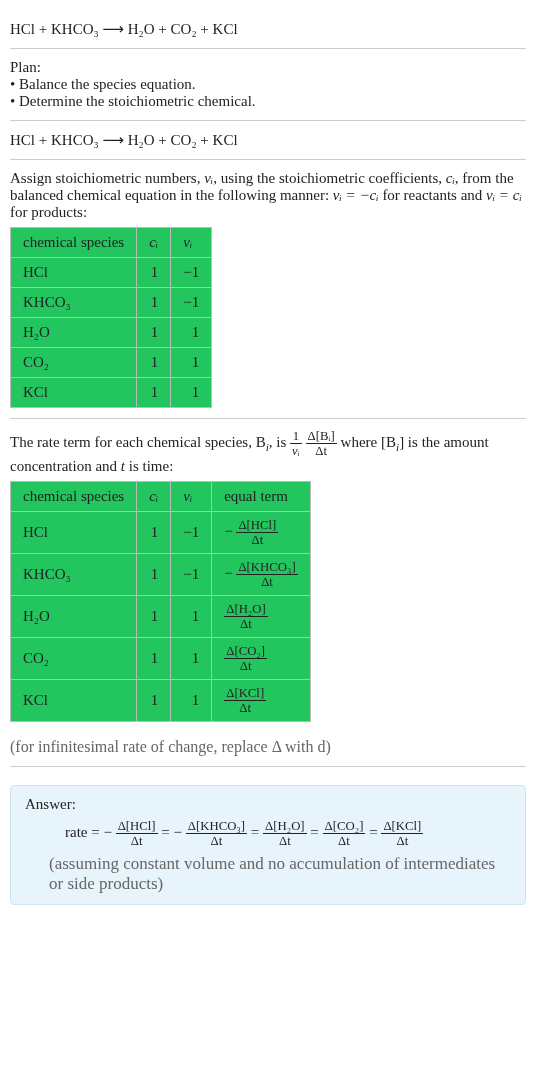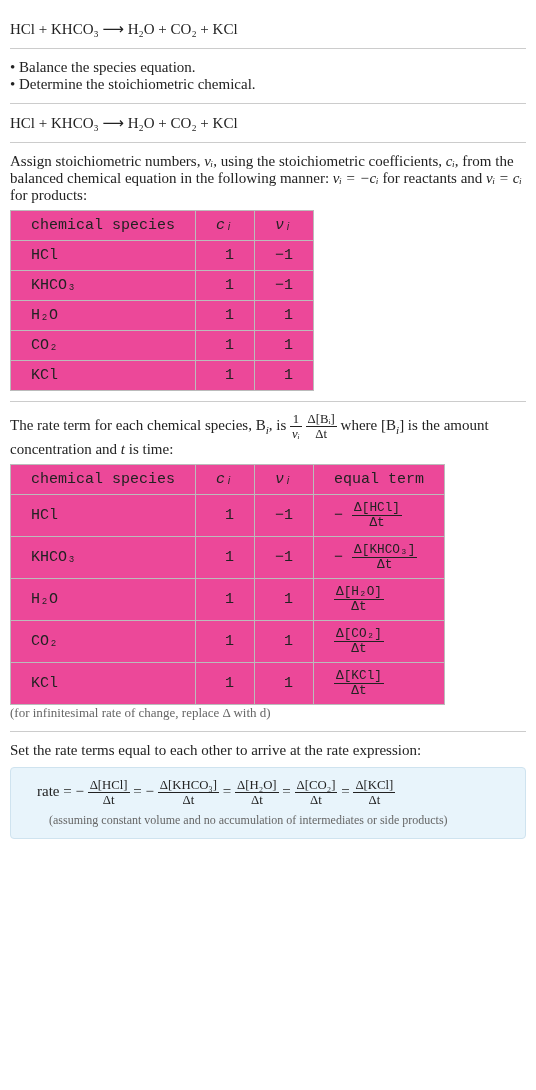--- a/index.html
+++ b/index.html
@@ -24,25 +24,24 @@
   sub {
     font-size: 0.75em;
     vertical-align: sub;
   }
   table.stoich {
     border-collapse: collapse;
     margin-top: 6px;
   }
   table.stoich td, table.stoich th {
     border: 1px solid #bbb;
-    padding: 6px 20px;
+    padding: 6px 12px;
     text-align: left;
     font-weight: normal;
-    background: #ec4899;
-    font-family: Liberation Mono, monospace;
+    background: #22c55e;
   }
   table.stoich td.num {
     text-align: right;
   }
   .frac {
     display: inline-block;
     text-align: center;
     vertical-align: middle;
     font-size: 0.85em;
     line-height: 1.1;
@@ -50,52 +49,53 @@
   .frac .top {
     display: block;
     border-bottom: 1px solid #222;
     padding: 0 2px;
   }
   .frac .bot {
     display: block;
     padding: 0 2px;
   }
   .note {
-    font-size: 13px;
+    font-size: 16px;
     color: #666;
-    margin-top: 0;
+    margin-top: 16px;
   }
   .answer-box {
     background: #e8f4fb;
     border: 1px solid #cfe3ef;
     border-radius: 4px;
     padding: 10px 14px;
     margin-top: 8px;
   }
   .answer-label {
     margin-bottom: 6px;
   }
   .indent {
-    margin-left: 12px;
+    margin-left: 40px;
   }
   .disclaimer {
-    font-size: 12px;
+    font-size: 17px;
     color: #666;
     margin-top: 6px;
     margin-left: 24px;
   }
 </style>
 </head>
 <body>
 
 <div class="section">
   <div class="eq">HCl + KHCO₃  ⟶  H₂O + CO₂ + KCl</div>
 </div>
 
 <div class="section">
+  <div>Plan:</div>
   <div>• Balance the species equation.</div>
   <div>• Determine the stoichiometric chemical.</div>
 </div>
 
 <div class="section">
   <div class="eq">HCl + KHCO₃  ⟶  H₂O + CO₂ + KCl</div>
 </div>
 
 <div class="section">
   <div>
@@ -181,22 +181,22 @@
       <td class="num">1</td>
       <td class="num">1</td>
       <td><span></span><span class="frac"><span class="top">Δ[KCl]</span><span class="bot">Δt</span></span></td>
     </tr>
   </tbody>
     </table>
   <div class="note">(for infinitesimal rate of change, replace Δ with d)</div>
 </div>
 
 <div class="section" style="border-bottom:none;">
-  <div>Set the rate terms equal to each other to arrive at the rate expression:</div>
   <div class="answer-box">
+    <div class="answer-label">Answer:</div>
     <div class="indent">
       <span>rate = </span>
       <span>− </span><span class="frac"><span class="top">Δ[HCl]</span><span class="bot">Δt</span></span>
       <span> = </span>
       <span>− </span><span class="frac"><span class="top">Δ[KHCO₃]</span><span class="bot">Δt</span></span>
       <span> = </span>
       <span></span><span class="frac"><span class="top">Δ[H₂O]</span><span class="bot">Δt</span></span>
       <span> = </span>
       <span></span><span class="frac"><span class="top">Δ[CO₂]</span><span class="bot">Δt</span></span>
       <span> = </span>

